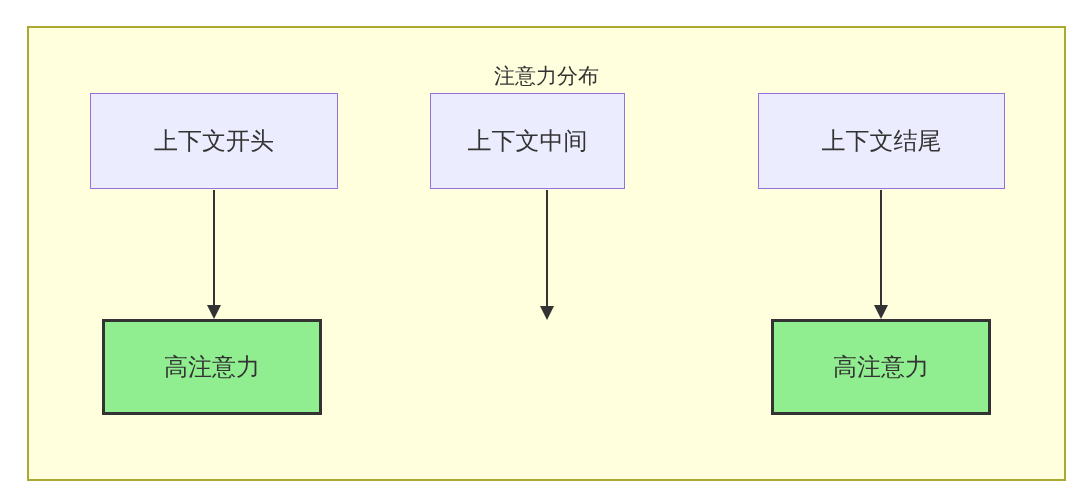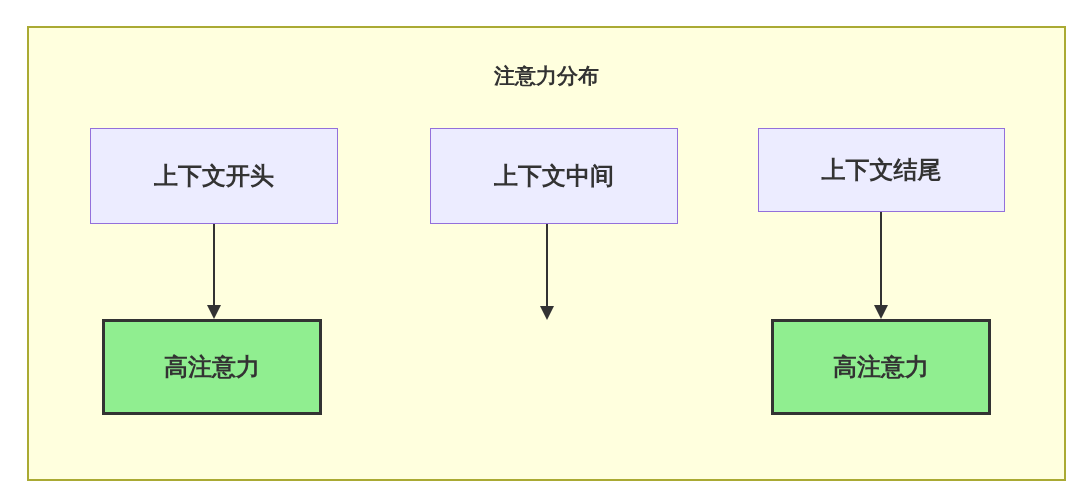--- a/index.html
+++ b/index.html
@@ -16,21 +16,21 @@
   }
   *{box-sizing:border-box;}
   html,body{margin:0;padding:0;}
   body{
     width:1080px;height:496px;
     background:var(--canvas-bg);
     font-family:"Liberation Sans","DejaVu Sans",sans-serif;
     position:relative;
     overflow:hidden;
   }
-  .stage{position:absolute;left:0;top:0;width:1080px;height:496px;font-weight:bold;}
+  .stage{position:absolute;left:0;top:0;width:1080px;height:496px;}
   .cluster{
     position:absolute;
     left:27px;top:26px;width:1039px;height:455px;
     background:var(--container-fill);
     border:2px solid var(--container-border);
   }
   .cluster-title{
     position:absolute;
     left:0;right:0;top:34px;
     text-align:center;
@@ -40,34 +40,33 @@
   .node{
     position:absolute;
     display:flex;align-items:center;justify-content:center;
     font-size:24px;
     color:var(--text);
     text-align:center;
   }
   .node-top{
     background:var(--node-fill);
     border:1.5px solid var(--node-border);
-    margin-top:35px;
   }
   .node-high{
     background:var(--high-fill);
     border:3px solid var(--emphasis-border);
     text-align:right;
   }
   .node-low{
     background:var(--low-fill);
     border:3px solid var(--emphasis-border);
   }
   #node-context-start{left:90px;top:93px;width:248px;height:96px;}
-  #node-context-middle{left:430px;top:93px;width:248px;height:96px;}
-  #node-context-end{left:758px;top:93px;width:247px;height:84px;}
+  #node-context-middle{left:430px;top:93px;width:195px;height:96px;}
+  #node-context-end{left:758px;top:93px;width:247px;height:96px;}
   #node-attn-left{left:102px;top:319px;width:220px;height:96px;}
   #node-attn-middle{left:438px;top:320px;width:217px;height:95px;}
   #node-attn-right{left:771px;top:319px;width:220px;height:96px;}
   svg.edges{
     position:absolute;left:0;top:0;width:1080px;height:496px;
     pointer-events:none;
   }
   svg.edges line{stroke:var(--arrow);stroke-width:2;}
   svg.edges polygon{fill:var(--arrow);}
 </style>

